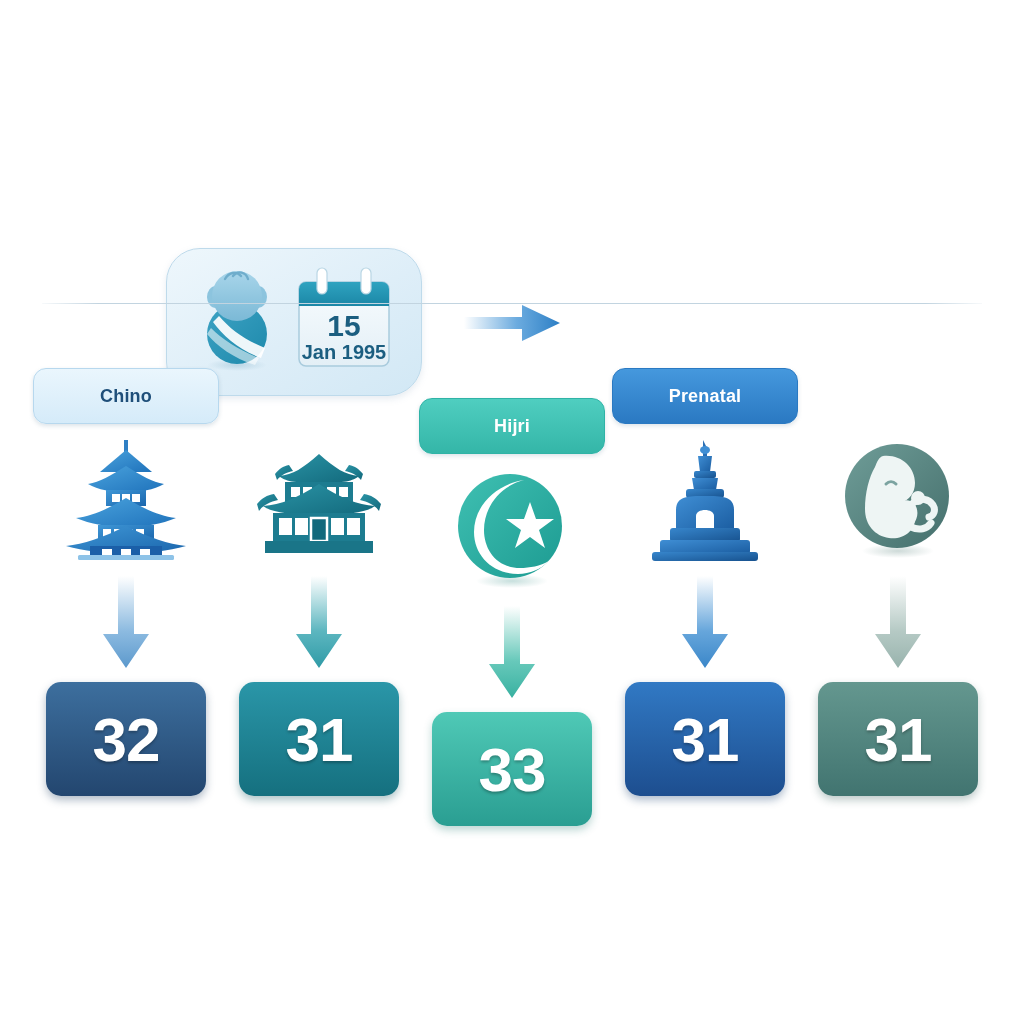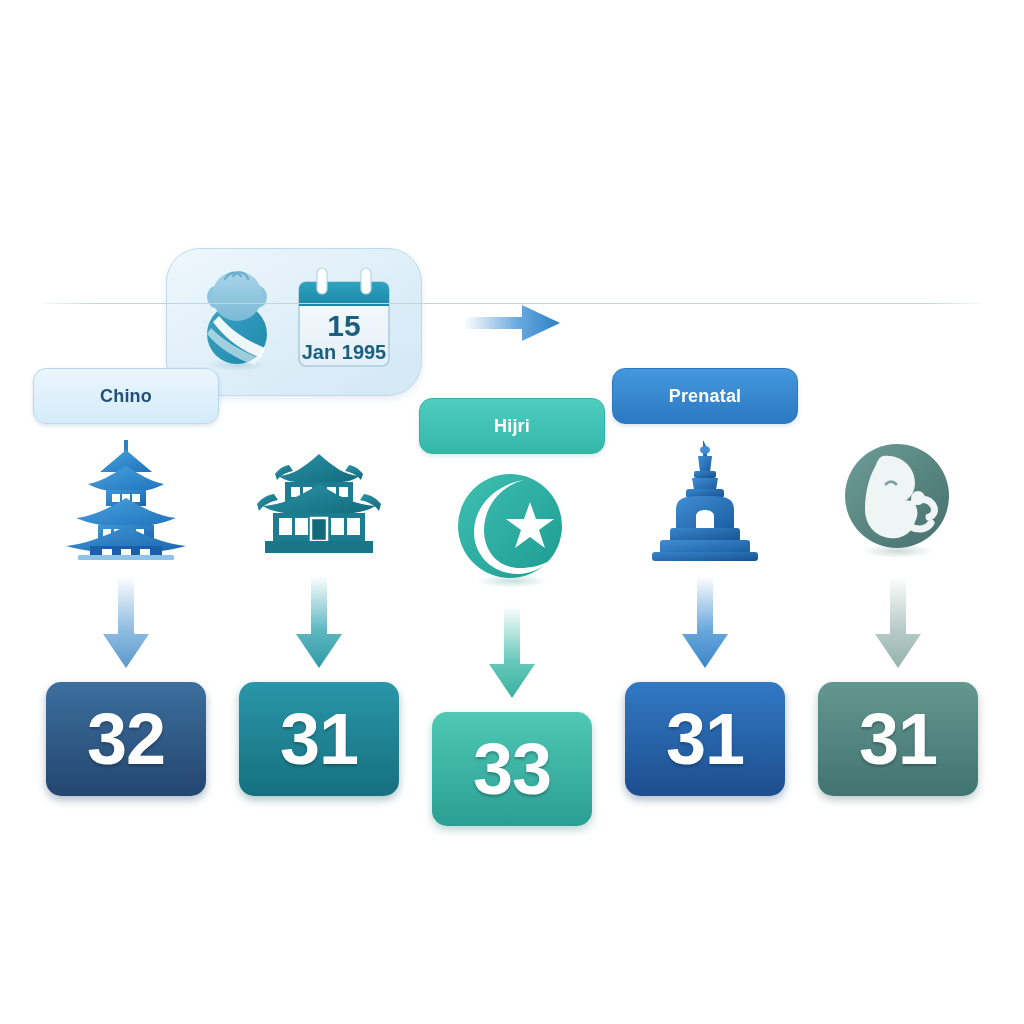--- a/index.html
+++ b/index.html
@@ -135,21 +135,21 @@
     width: 160px;
     height: 114px;
     border-radius: 15px;
     display: flex;
     align-items: center;
     justify-content: center;
     box-sizing: border-box;
   }
 
   .numbox span {
-    font-size: 72px;
+    font-size: 62px;
     font-weight: bold;
     color: #ffffff;
     text-shadow: 0 2px 3px rgba(0,0,0,0.28);
     letter-spacing: -1px;
   }
 </style>
 </head>
 <body>
 
 <div class="top-section">

